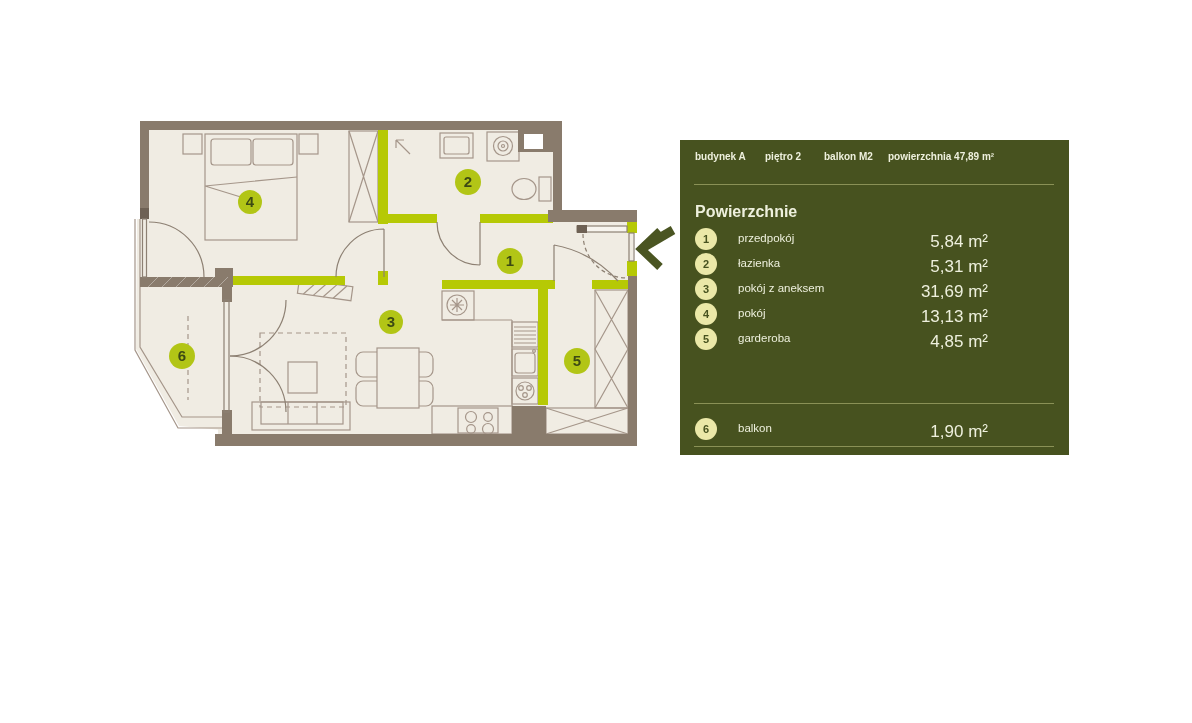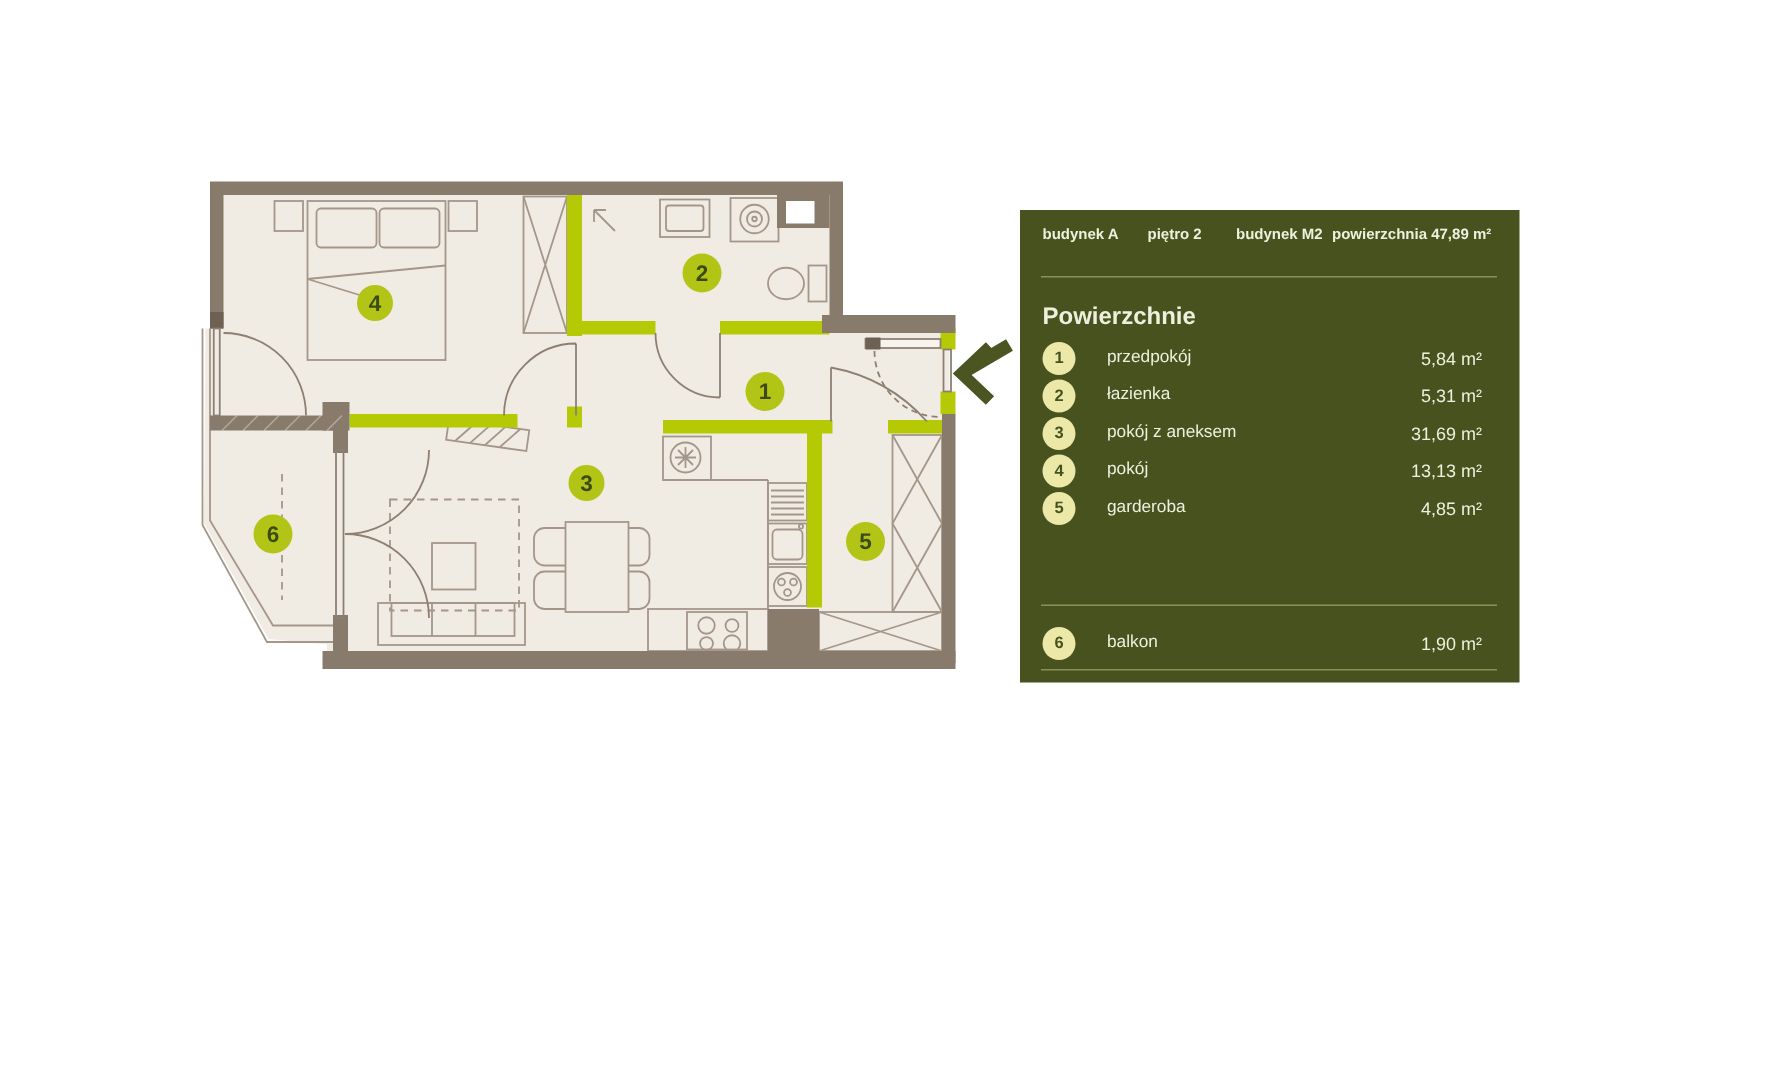--- a/index.html
+++ b/index.html
@@ -1,32 +1,32 @@
 <!DOCTYPE html>
 <html><head>
 <meta charset="utf-8">
 <style>
   html,body{margin:0;padding:0;background:#ffffff;}
   .stage{position:relative;width:1192px;height:723px;background:#ffffff;overflow:hidden;
          font-family:"Liberation Sans", sans-serif;}
   .plan-svg{position:absolute;left:0;top:0;}
   
-  .panel{position:absolute;left:680px;top:140px;width:333px;height:315px;background:#47521f;color:#eef0dd;}
+  .panel{position:absolute;left:680px;top:140px;width:389px;height:315px;background:#47521f;color:#eef0dd;}
   .panel .hdr{position:absolute;top:11px;font-size:10px;font-weight:bold;white-space:nowrap;}
   .hdr.h1{left:15px;} .hdr.h2{left:85px;} .hdr.h3{left:144px;} .hdr.h4{left:208px;}
   .divider{position:absolute;left:14px;right:15px;border-top:1px solid #8a9156;height:0;}
   .div1{top:44px;} .div2{top:263px;} .div3{top:306px;}
   .section-title{position:absolute;left:15px;top:63px;font-size:16px;font-weight:bold;}
   .row{position:absolute;left:0;width:333px;height:24px;}
   .r1{top:87px;} .r2{top:112px;} .r3{top:137px;} .r4{top:162px;} .r5{top:187px;} .r6{top:277px;}
   .row .dot{position:absolute;left:15px;top:1px;width:22px;height:22px;border-radius:50%;
             background:#ebe8a8;color:#47521f;font-size:11px;font-weight:bold;
             display:flex;align-items:center;justify-content:center;}
   .row .lbl{position:absolute;left:58px;top:5px;font-size:11.5px;}
-  .row .val{position:absolute;right:25px;top:5px;font-size:12px;text-align:right;}
+  .row .val{position:absolute;right:25px;top:5px;font-size:17px;text-align:right;}
   
   .watermark{position:absolute;left:431px;top:345px;font-size:35px;font-weight:bold;
              letter-spacing:2px;color:#d8d9d3;opacity:0.85;white-space:nowrap;z-index:5;}
 </style>
 </head>
 <body>
 
 <div class="stage">
 
   <svg class="plan-svg" width="1192" height="723" viewBox="0 0 1192 723">
@@ -215,21 +215,21 @@
 
     <g stroke="#4a5522" fill="none">
       <path d="M 660,231 L 641,249 L 660,267" stroke-width="8"></path>
       <path d="M 644,247 L 673,230" stroke-width="9"></path>
     </g>
   </svg>
 
   <div class="panel">
     <span class="hdr h1">budynek A</span>
     <span class="hdr h2">piętro  2</span>
-    <span class="hdr h3">budynek  M2</span>
+    <span class="hdr h3">balkon  M2</span>
     <span class="hdr h4">powierzchnia 47,89 m²</span>
     <div class="divider div1"></div>
     <div class="section-title">Powierzchnie</div>
 
     <div class="row r1">
       <span class="dot">1</span>
       <span class="lbl">przedpokój</span>
       <span class="val">5,84 m²</span>
     </div>
     <div class="row r2">

